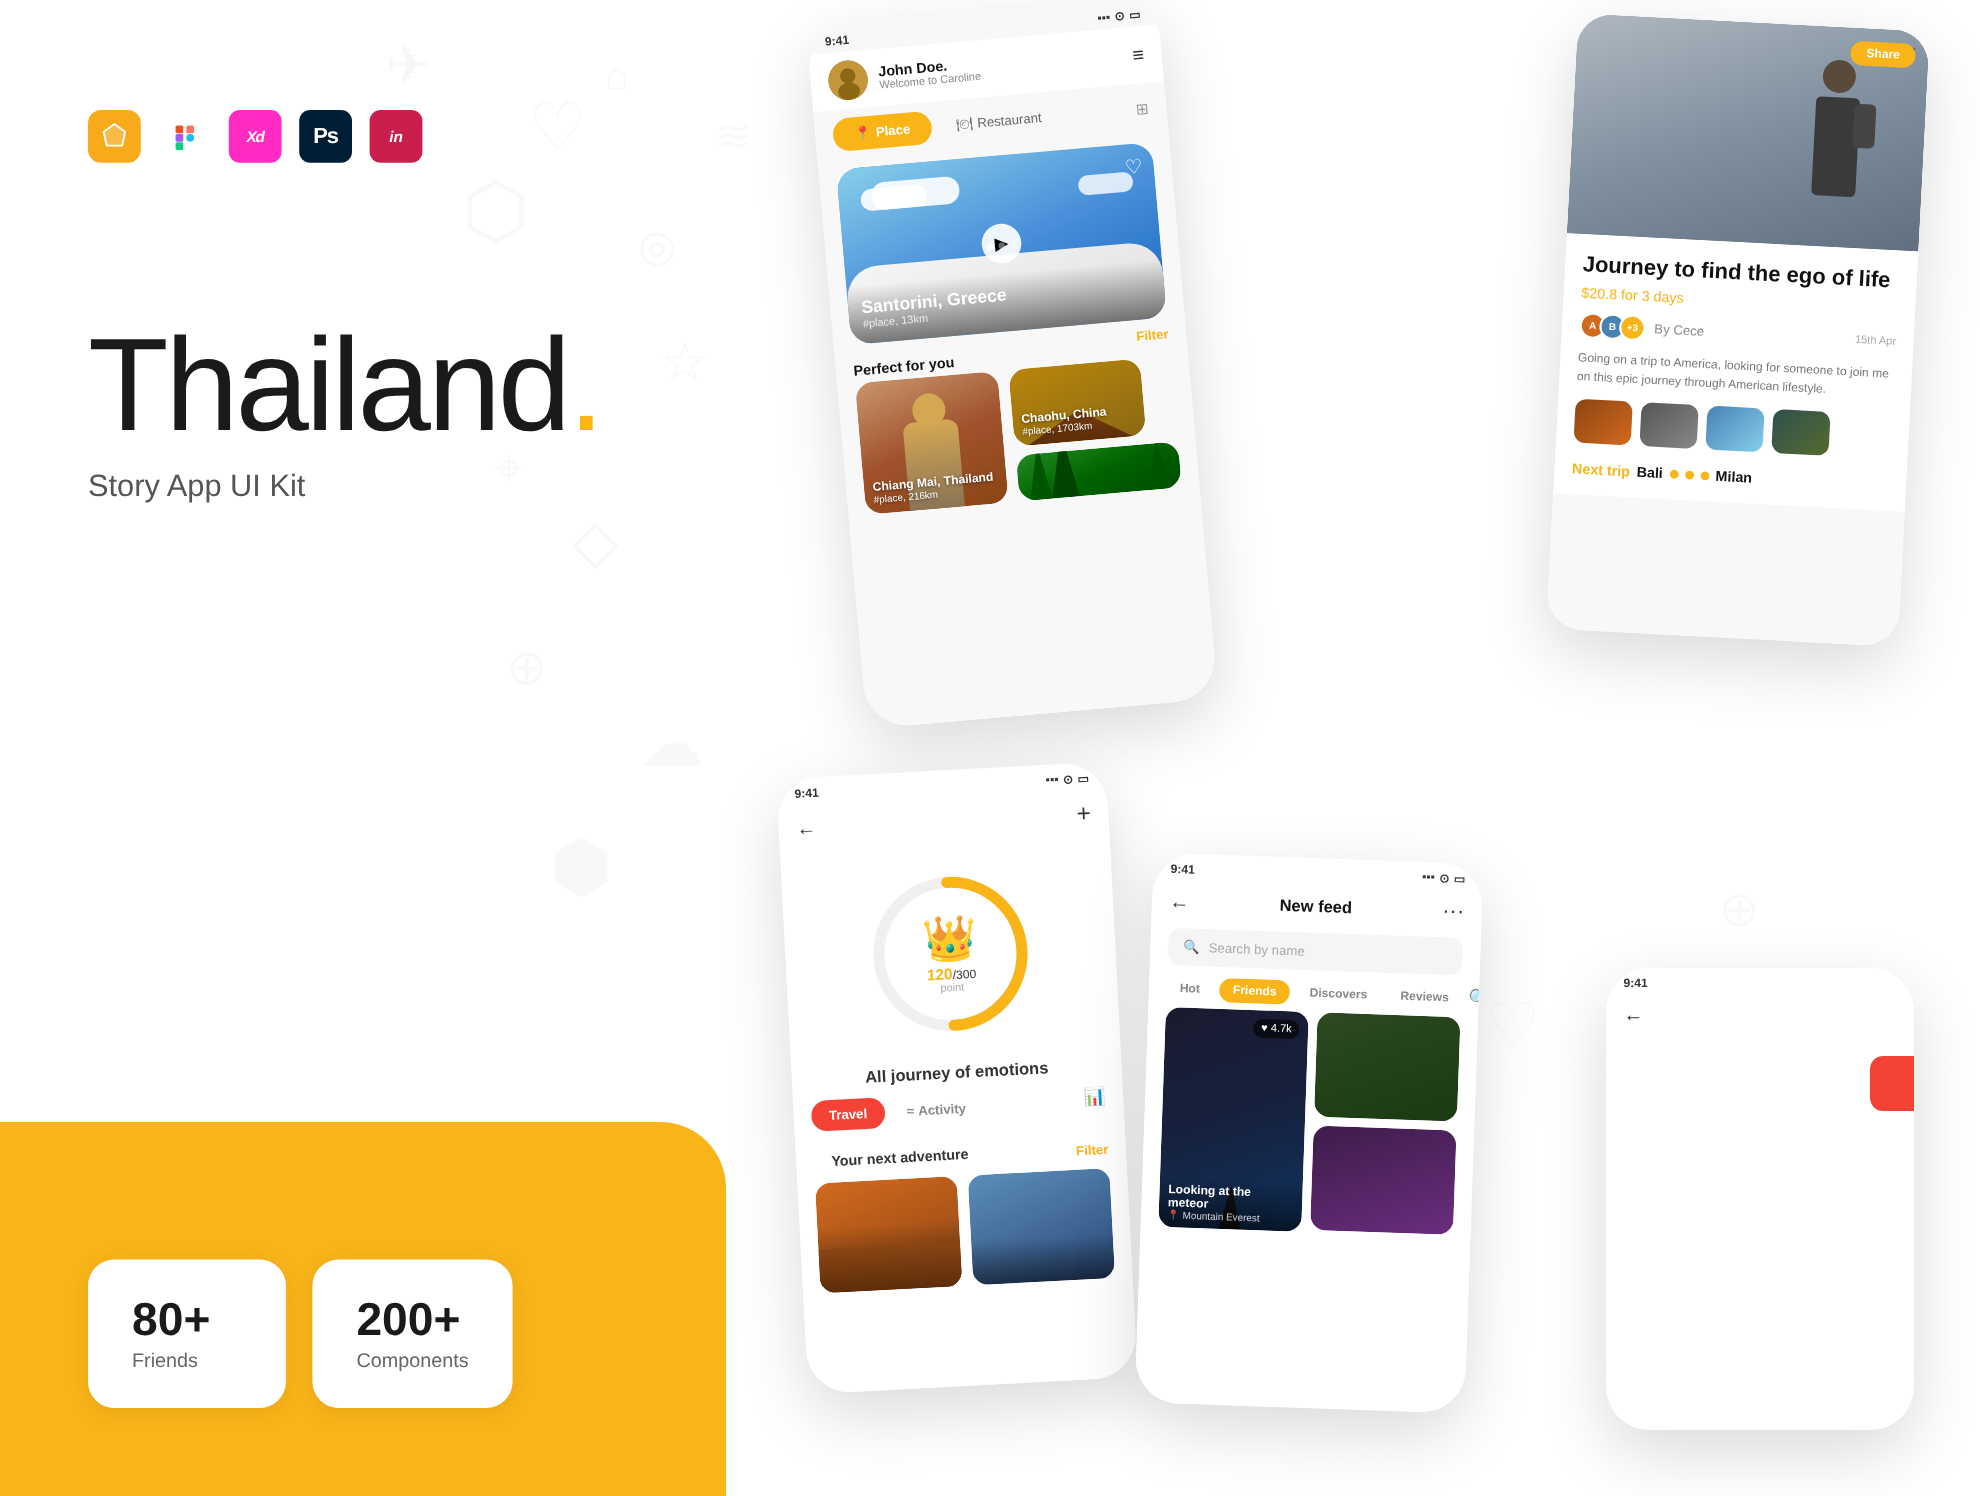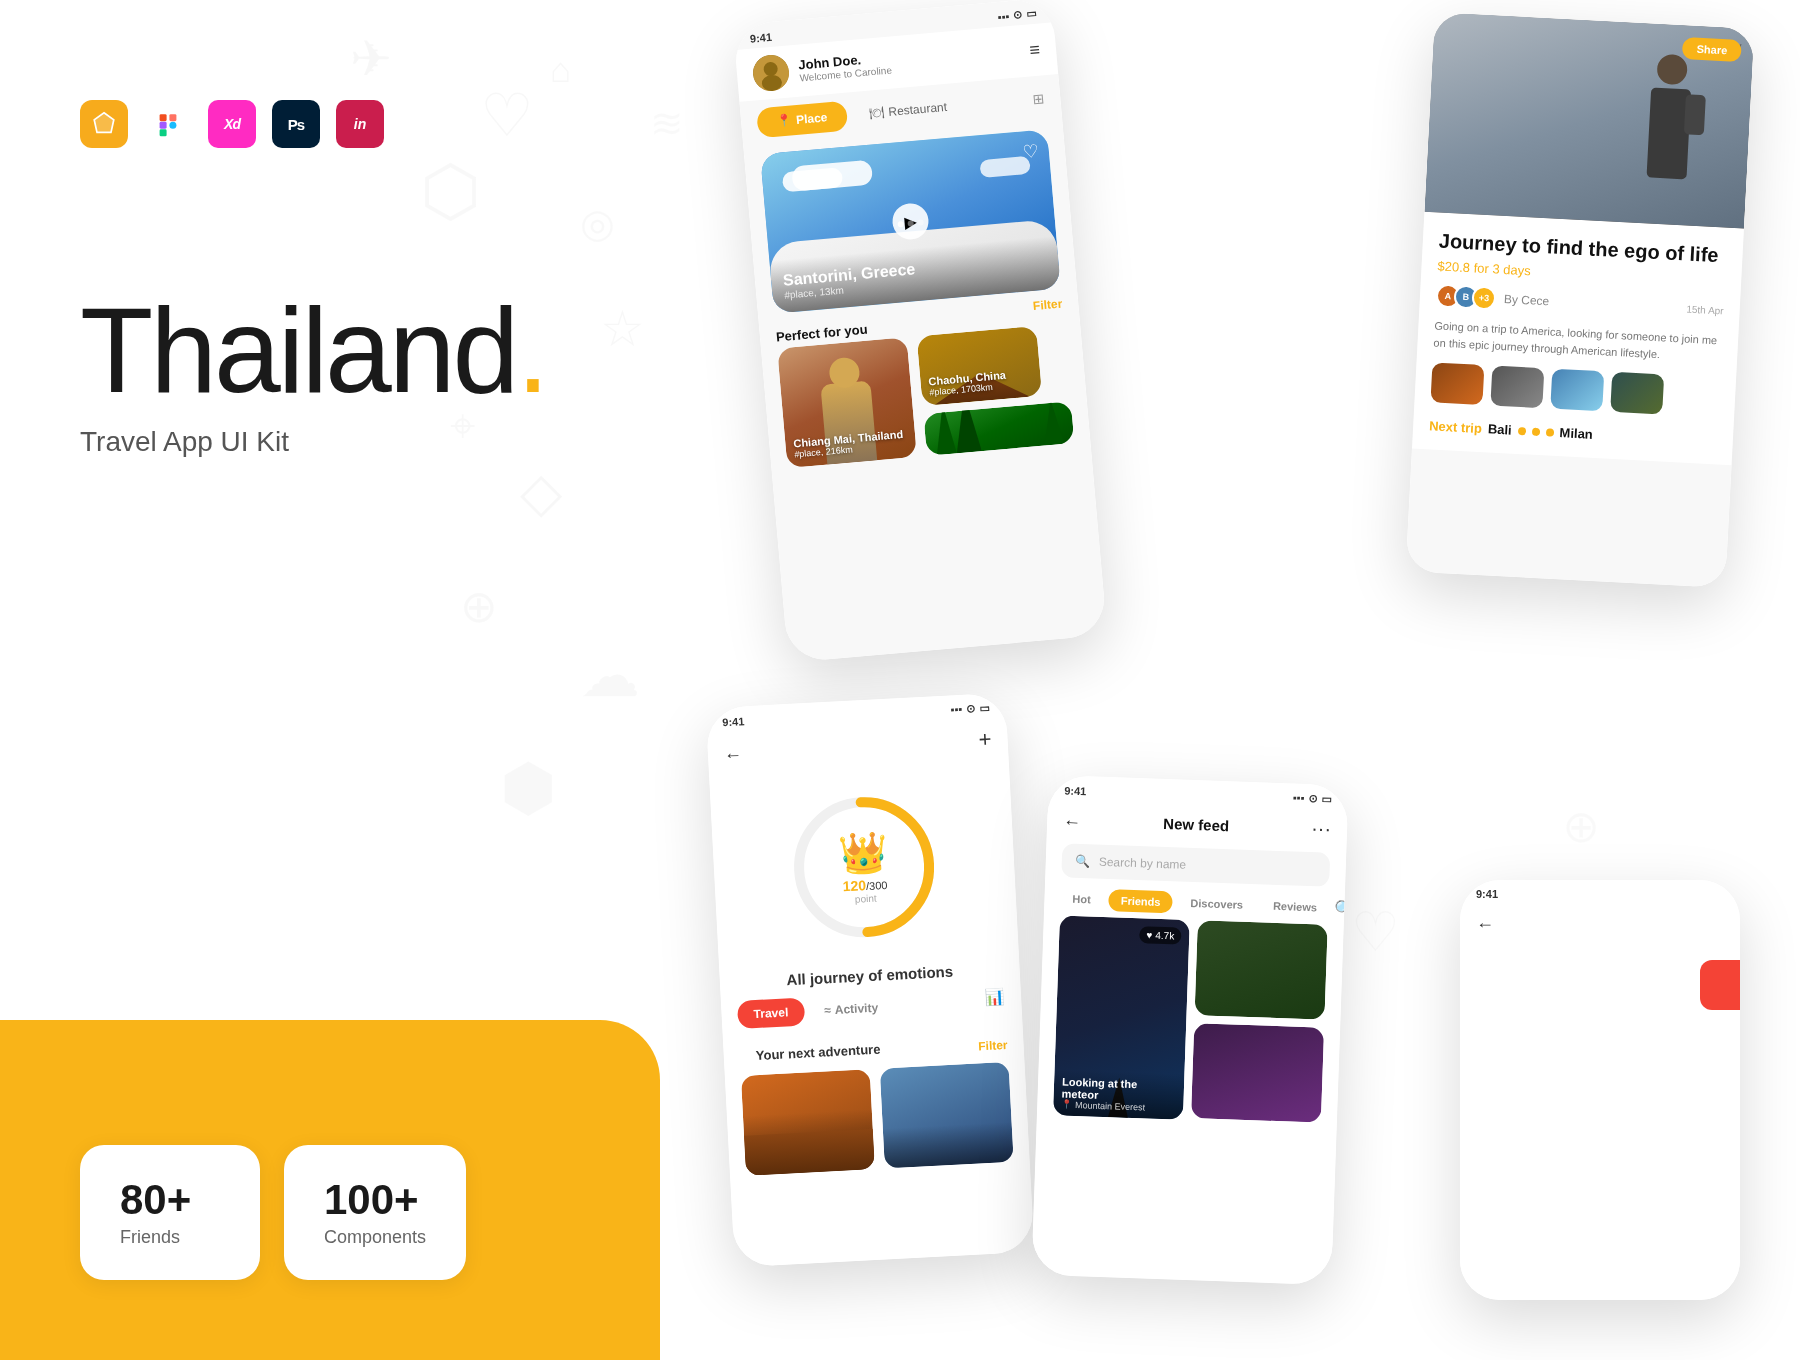--- a/index.html
+++ b/index.html
@@ -623,41 +623,41 @@
         <rect x="55" y="15" width="25" height="25" rx="5" fill="#FF7262"></rect>
         <rect x="20" y="42" width="25" height="25" rx="5" fill="#A259FF"></rect>
         <circle cx="67.5" cy="54.5" r="12.5" fill="#1ABCFE"></circle>
         <rect x="20" y="69" width="25" height="25" rx="5" fill="#0ACF83"></rect>
       </svg>
     </div>
     <div class="tool-icon tool-xd">
       <span style="font-size:14px;font-style:italic;letter-spacing:-1px">Xd</span>
     </div>
     <div class="tool-icon tool-ps">
-      <span style="font-size:15px;letter-spacing:-1px">Ps</span>
+      <span style="font-size:20px;letter-spacing:-1px">Ps</span>
     </div>
     <div class="tool-icon tool-in">
       <span style="font-size:14px;font-style:italic">in</span>
     </div>
   </div>
 
   <div class="brand-title">
     <div class="brand-name">
       <span>Thailand</span><span class="brand-dot">.</span>
     </div>
-    <div class="brand-subtitle">Travel App UI Kit</div>
+    <div class="brand-subtitle">Story App UI Kit</div>
   </div>
 
   <div class="stats-boxes">
     <div class="stat-box">
       <div class="stat-number">80+</div>
       <div class="stat-label">Friends</div>
     </div>
     <div class="stat-box">
-      <div class="stat-number">100+</div>
+      <div class="stat-number">200+</div>
       <div class="stat-label">Components</div>
     </div>
   </div>
 
 </div>
 
 <div class="phones-area">
 
   <div class="phone phone-1">
     <div class="phone-screen p1-screen">

